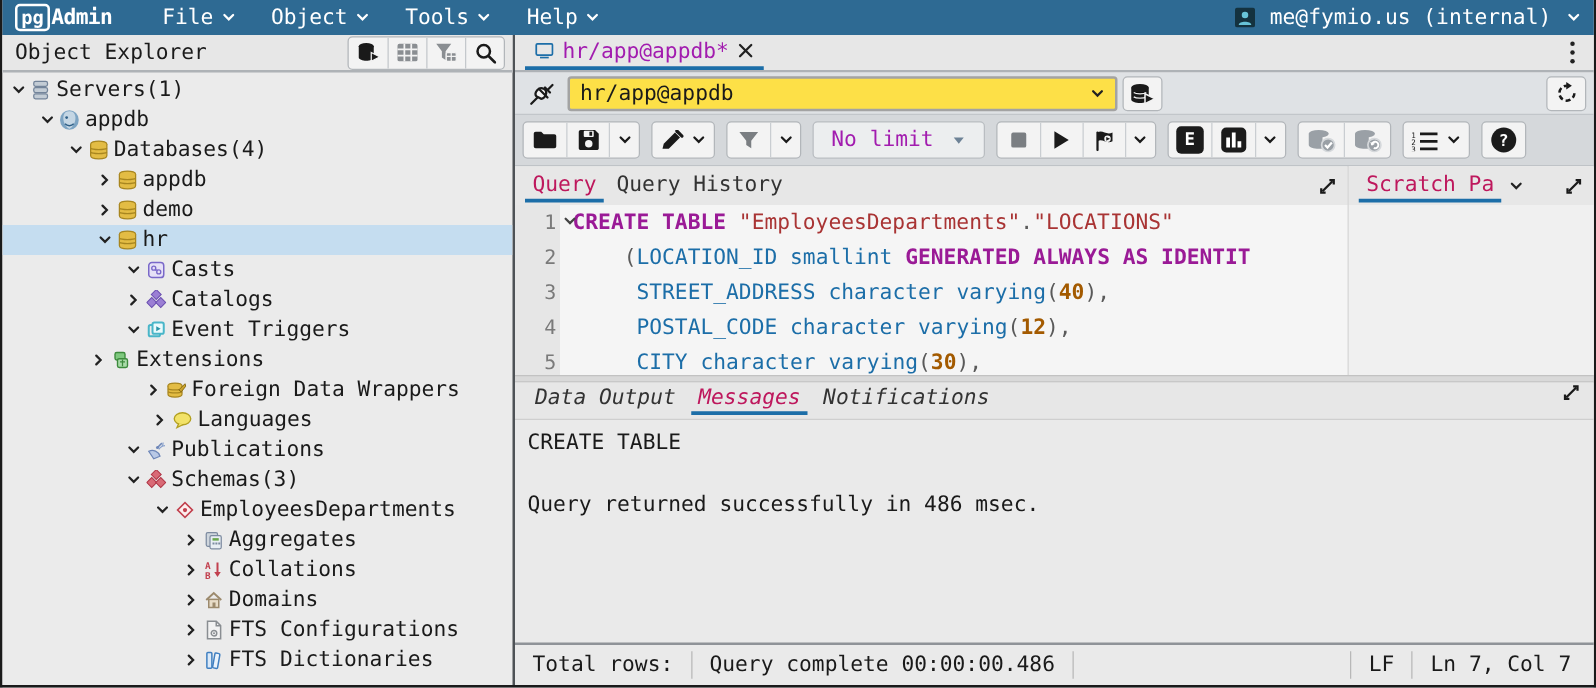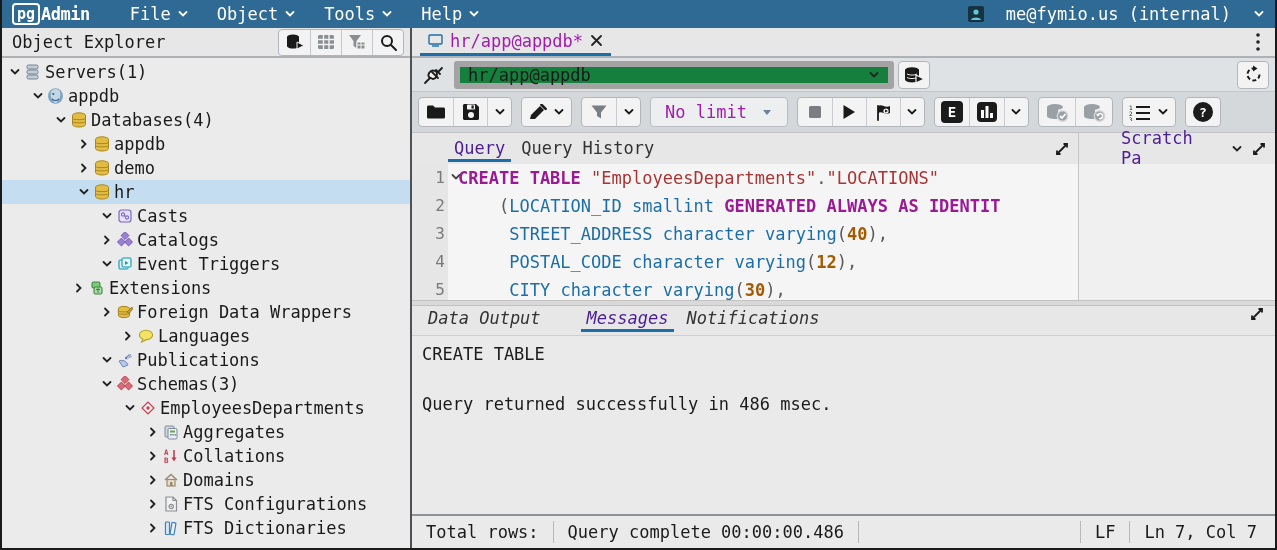--- a/index.html
+++ b/index.html
@@ -8,21 +8,21 @@
   .app { width:1277px; height:550px; display:flex; flex-direction:column;
          border-left:2px solid #1a1a1a; border-right:2px solid #1a1a1a; border-bottom:2px solid #1a1a1a; background:#e9e9e9;}
 
   
   .menubar { height:28px; background:#2e6a93; display:flex; align-items:center; color:#fff; flex:0 0 auto; padding:0 10px; }
   .logo { display:flex; align-items:center; margin-right:26px; }
   .pg-badge { border:2px solid #fff; border-radius:4px; padding:0 3px; font-weight:bold; font-size:15px; line-height:18px; margin-right:1px;}
   .pg-admin { font-weight:bold; font-size:17px; letter-spacing:-0.5px; }
   .menu-item { display:flex; align-items:center; gap:6px; padding:0 14px; height:28px; cursor:default; font-size:17px;}
   .menubar .spacer { flex:1; }
-  .userbox { display:flex; align-items:center; gap:22px; font-size:17px;justify-content:space-between; }
+  .userbox { display:flex; align-items:center; gap:12px; font-size:17px;justify-content:space-between; }
   .icon { display:inline-flex; align-items:center; justify-content:center; }
   .icon svg { display:block; }
 
   
   .body { flex:1; display:flex; min-height:0; }
   .sidebar { width:410px; flex:0 0 auto; background:#ebebeb; border-right:2px solid #4e5256; display:flex; flex-direction:column; min-height:0;}
   .main { flex:1; display:flex; flex-direction:column; min-width:0; }
 
   
   .side-header { height:30px; flex:0 0 auto; display:flex; align-items:center; padding:0 6px 0 10px; border-bottom:2px solid #aeb2b6; background:#e7e7e7;}
@@ -41,39 +41,39 @@
   .tabstrip { height:30px; flex:0 0 auto; background:#e7e7e7; border-bottom:2px solid #aeb2b6; display:flex; align-items:stretch; padding-left:8px;}
   .qtab { display:flex; align-items:center; gap:7px; padding:0 8px; border-bottom:3px solid #1c6ea8; color:#a21caf; cursor:pointer;}
   .qtab .tab-label { font-size:17px; }
   .tabstrip .spacer { flex:1; }
   .kebab { width:34px; display:flex; align-items:center; justify-content:center; cursor:pointer; color:#222;}
 
   
   .connrow { height:34px; flex:0 0 auto; background:#dfe2e5; border-bottom:1px solid #c2c6ca; display:flex; align-items:center; padding:0 6px; gap:4px;}
   .iconbtn { height:28px; min-width:32px; display:flex; align-items:center; justify-content:center; border:1px solid #b2b6ba; border-radius:4px; background:#f3f3f3; cursor:pointer;}
   .iconbtn.flat { border-color:transparent; background:transparent; }
-  .conn-select { width:440px; height:28px; background:#15803d; border:6px solid #a3a3a3; border-radius:3px; display:flex; align-items:center; padding:0 8px; gap:8px; cursor:pointer;}
+  .conn-select { width:440px; height:28px; background:#fde047; border:2px solid #a3a3a3; border-radius:3px; display:flex; align-items:center; padding:0 8px; gap:8px; cursor:pointer;}
   .conn-select .val { flex:1; font-size:17px; }
   .connrow .spacer { flex:1; }
 
   
   .toolbar { height:41px; flex:0 0 auto; background:#d5d8db; border-bottom:1px solid #bfc3c7; display:flex; align-items:center; padding:0 6px; gap:9px;}
   .btn-group { display:flex; border:1px solid #b2b6ba; border-radius:4px; background:#f3f3f3; overflow:hidden; height:30px;}
   .tb { min-width:34px; height:28px; display:flex; align-items:center; justify-content:center; border-left:1px solid #c9cdd1; cursor:pointer; padding:0 6px;}
   .tb:first-child { border-left:none; }
   .tb.narrow { min-width:24px; padding:0 3px; }
   .limit-box { height:30px; border:1px solid #b9bdc1; border-radius:4px; background:#eceeef; display:flex; align-items:center; gap:14px; padding:0 14px; color:#a21caf; cursor:pointer; font-size:17px;}
   .black-key { width:22px; height:22px; border-radius:4px; background:#1b1b1b; color:#fff; display:flex; align-items:center; justify-content:center; font-weight:bold; font-size:14px;}
 
   
   .workspace { flex:1; display:flex; min-height:0; }
   .editorcol { flex:1; display:flex; flex-direction:column; min-width:0; border-right:1px solid #c5c5c5;}
   .bandrow { height:31px; flex:0 0 auto; background:#e7e7e7; display:flex; align-items:center; padding:0 8px; gap:4px;}
   .panel-tab { padding:2px 6px 1px; font-size:17px; color:#333; cursor:pointer; }
-  .panel-tab.active { color:#4c1d95; border-bottom:3px solid #1c6ea8;margin-left:28px; }
+  .panel-tab.active { color:#be185d; border-bottom:3px solid #1c6ea8; }
   .bandrow .spacer { flex:1; }
   .editor { flex:1; background:#f5f5f5; overflow:hidden; position:relative; }
   .eline { display:flex; height:28px; line-height:28px; white-space:pre; }
   .gut { width:36px; flex:0 0 auto; background:#e6e6e6; color:#7a7a7a; text-align:right; padding-right:3px; font-size:16px; position:relative;}
   .gut .fold { position:absolute; right:-14px; top:0; color:#444; }
   .code { padding-left:10px; font-size:17px; }
   .seg-kw { color:#9a1a96; font-weight:bold; }
   .seg-str { color:#a93434; }
   .seg-id { color:#1c6ea8; }
   .seg-nu { color:#a35a00; font-weight:bold; }
@@ -350,21 +350,21 @@
             </span>
             <span class="ticon">
               <svg width="16" height="16" viewBox="0 0 16 16">
                 <rect x="3" y="2" width="8" height="6" rx="1.4" fill="#7ec87e" stroke="#3c8a3c" stroke-width="1.1"></rect>
                 <rect x="5" y="7" width="8" height="7" rx="1.4" fill="#a9dba9" stroke="#3c8a3c" stroke-width="1.1"></rect>
                 <path d="M7 9.5 H11 M9 7.5 V13" stroke="#3c8a3c" stroke-width="1"></path>
               </svg>
             </span>
             <span class="tlabel">Extensions</span>
           </div>
-          <div class="trow" style="padding-left: 96px;">
+          <div class="trow" style="padding-left: 96px; margin-left: 16px;">
             <span class="tarrow">
               <svg width="12" height="12" viewBox="0 0 12 12">
                 <path d="M4 2.5 L7.5 6 L4 9.5" stroke="currentColor" stroke-width="1.8" fill="none" stroke-linecap="round"></path>
               </svg>
             </span>
             <span class="ticon">
               <svg width="16" height="16" viewBox="0 0 16 16">
                 <ellipse cx="7" cy="4.6" rx="5.6" ry="2.2" fill="#e3bc44" stroke="#a8861f" stroke-width="1"></ellipse>
                 <path d="M1.4 4.6 V11.4 C1.4 12.7 3.9 13.6 7 13.6 C10.1 13.6 12.6 12.7 12.6 11.4 V4.6" fill="#e3bc44" stroke="#a8861f" stroke-width="1"></path>
                 <path d="M1.4 7 C3 8.2 11 8.2 12.6 7 M1.4 9.4 C3 10.6 11 10.6 12.6 9.4" stroke="#a8861f" stroke-width="1" fill="none"></path>

